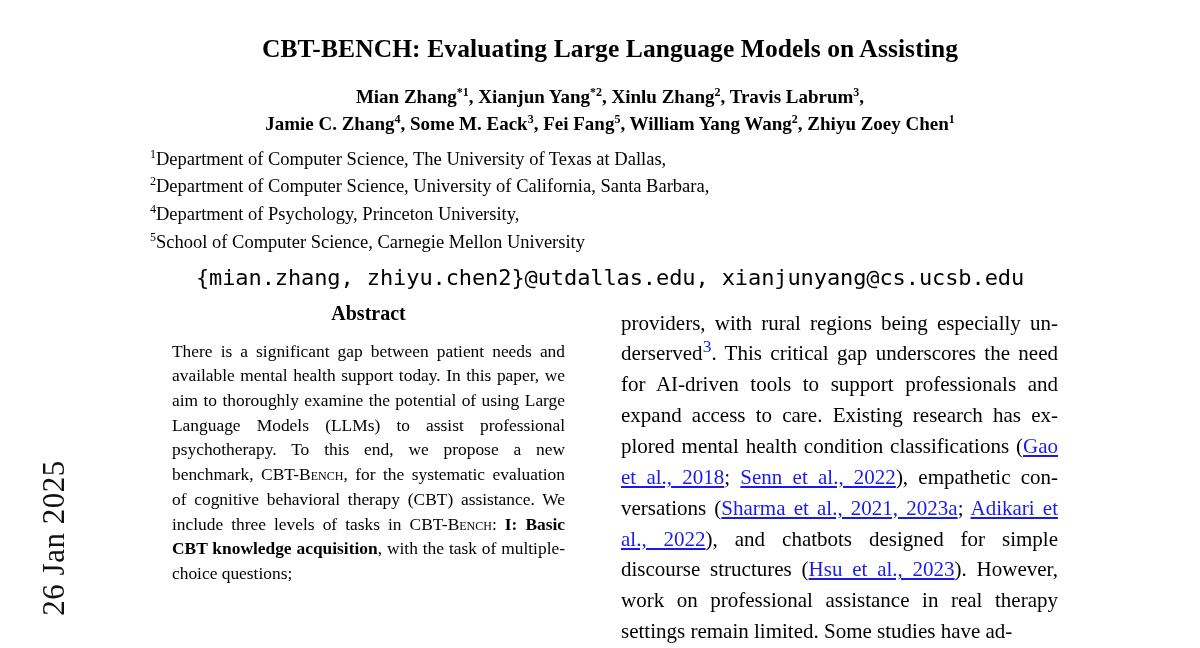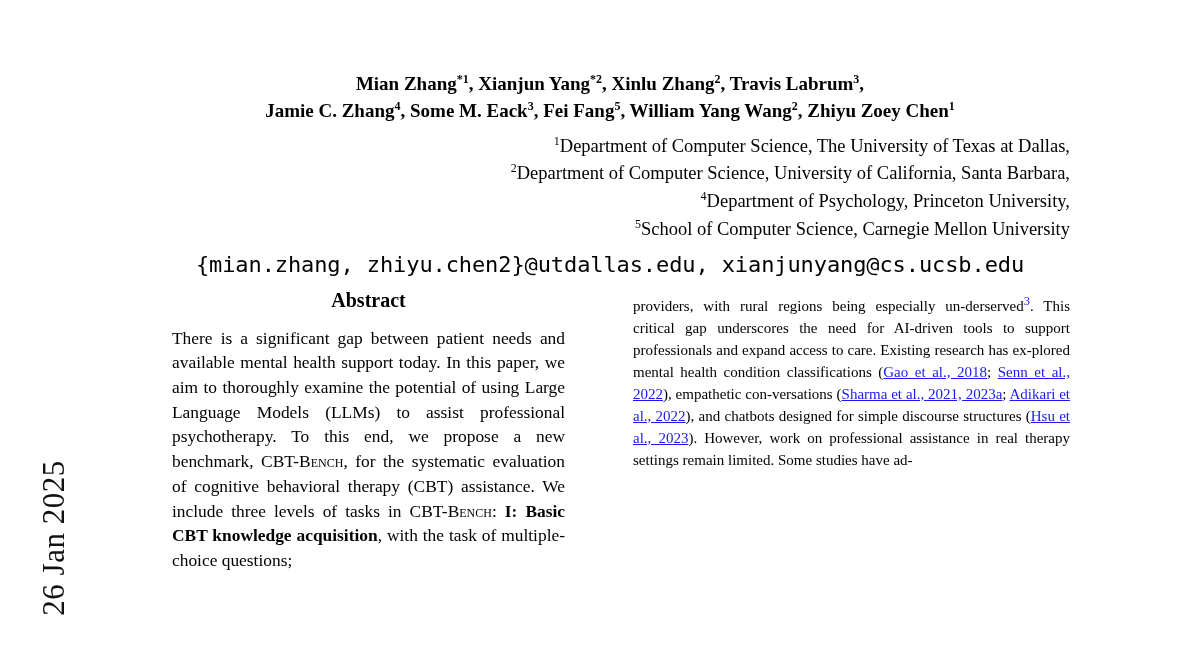--- a/index.html
+++ b/index.html
@@ -51,65 +51,65 @@
     letter-spacing: 0.1px;
   }
   .sc {
     font-variant: small-caps;
   }
   .authors {
     text-align: center;
     font-size: 19px;
     font-weight: bold;
     line-height: 1.42;
-    margin-top: 5px;
+    margin-top: 18px;
   }
   .authors sup {
     font-size: 12px;
     font-weight: bold;
   }
   .affils {
-    text-align: right;
+    text-align: left;
     font-size: 18.5px;
     line-height: 1.5;
     margin-top: 8px;
   }
   .affils sup {
     font-size: 12px;
   }
   .emails {
     text-align: center;
     font-family: "DejaVu Sans Mono", monospace;
     font-size: 22px;
     margin-top: 8px;
     letter-spacing: -0.1px;
   }
   .columns {
     display: flex;
     margin-top: 12px;
-    gap: 46px;
+    gap: 34px;
   }
   .col {
     width: 437px;
   }
   .abstract-head {
     text-align: center;
     font-size: 20px;
     font-weight: bold;
     margin-bottom: 14px;
   }
   .abs-body {
     font-size: 17.4px;
     line-height: 1.42;
     text-align: justify;
     padding: 0 22px 0 22px;
     hyphens: auto;
   }
   .col-right {
-    font-size: 15px;
+    font-size: 21px;
     line-height: 1.47;
     text-align: justify;
     padding-top: 6px;
   }
   .lnk {
     color: #1a1aee;
   }
   .abs-body .sc {
     font-variant: small-caps;
   }
@@ -119,21 +119,21 @@
 </head>
 <body>
 
 <div class="page">
 
   <div class="arxiv-stamp">26 Jan 2025</div>
 
   <div class="content">
 
     <div class="title">
-      <br>
+      <span><span>CBT-B</span><span class="sc">ENCH</span><span>: Evaluating Large Language Models on Assisting</span></span><br>
     </div>
 
     <div class="authors">
       <div>
         <span><span>Mian Zhang</span><sup>*1</sup><span>, </span></span><span><span>Xianjun Yang</span><sup>*2</sup><span>, </span></span><span><span>Xinlu Zhang</span><sup>2</sup><span>, </span></span><span><span>Travis Labrum</span><sup>3</sup><span>,</span></span>
       </div>
       <div>
         <span><span>Jamie C. Zhang</span><sup>4</sup><span>, </span></span><span><span>Some M. Eack</span><sup>3</sup><span>, </span></span><span><span>Fei Fang</span><sup>5</sup><span>, </span></span><span><span>William Yang Wang</span><sup>2</sup><span>, </span></span><span><span>Zhiyu Zoey Chen</span><sup>1</sup></span>
       </div>
     </div>

